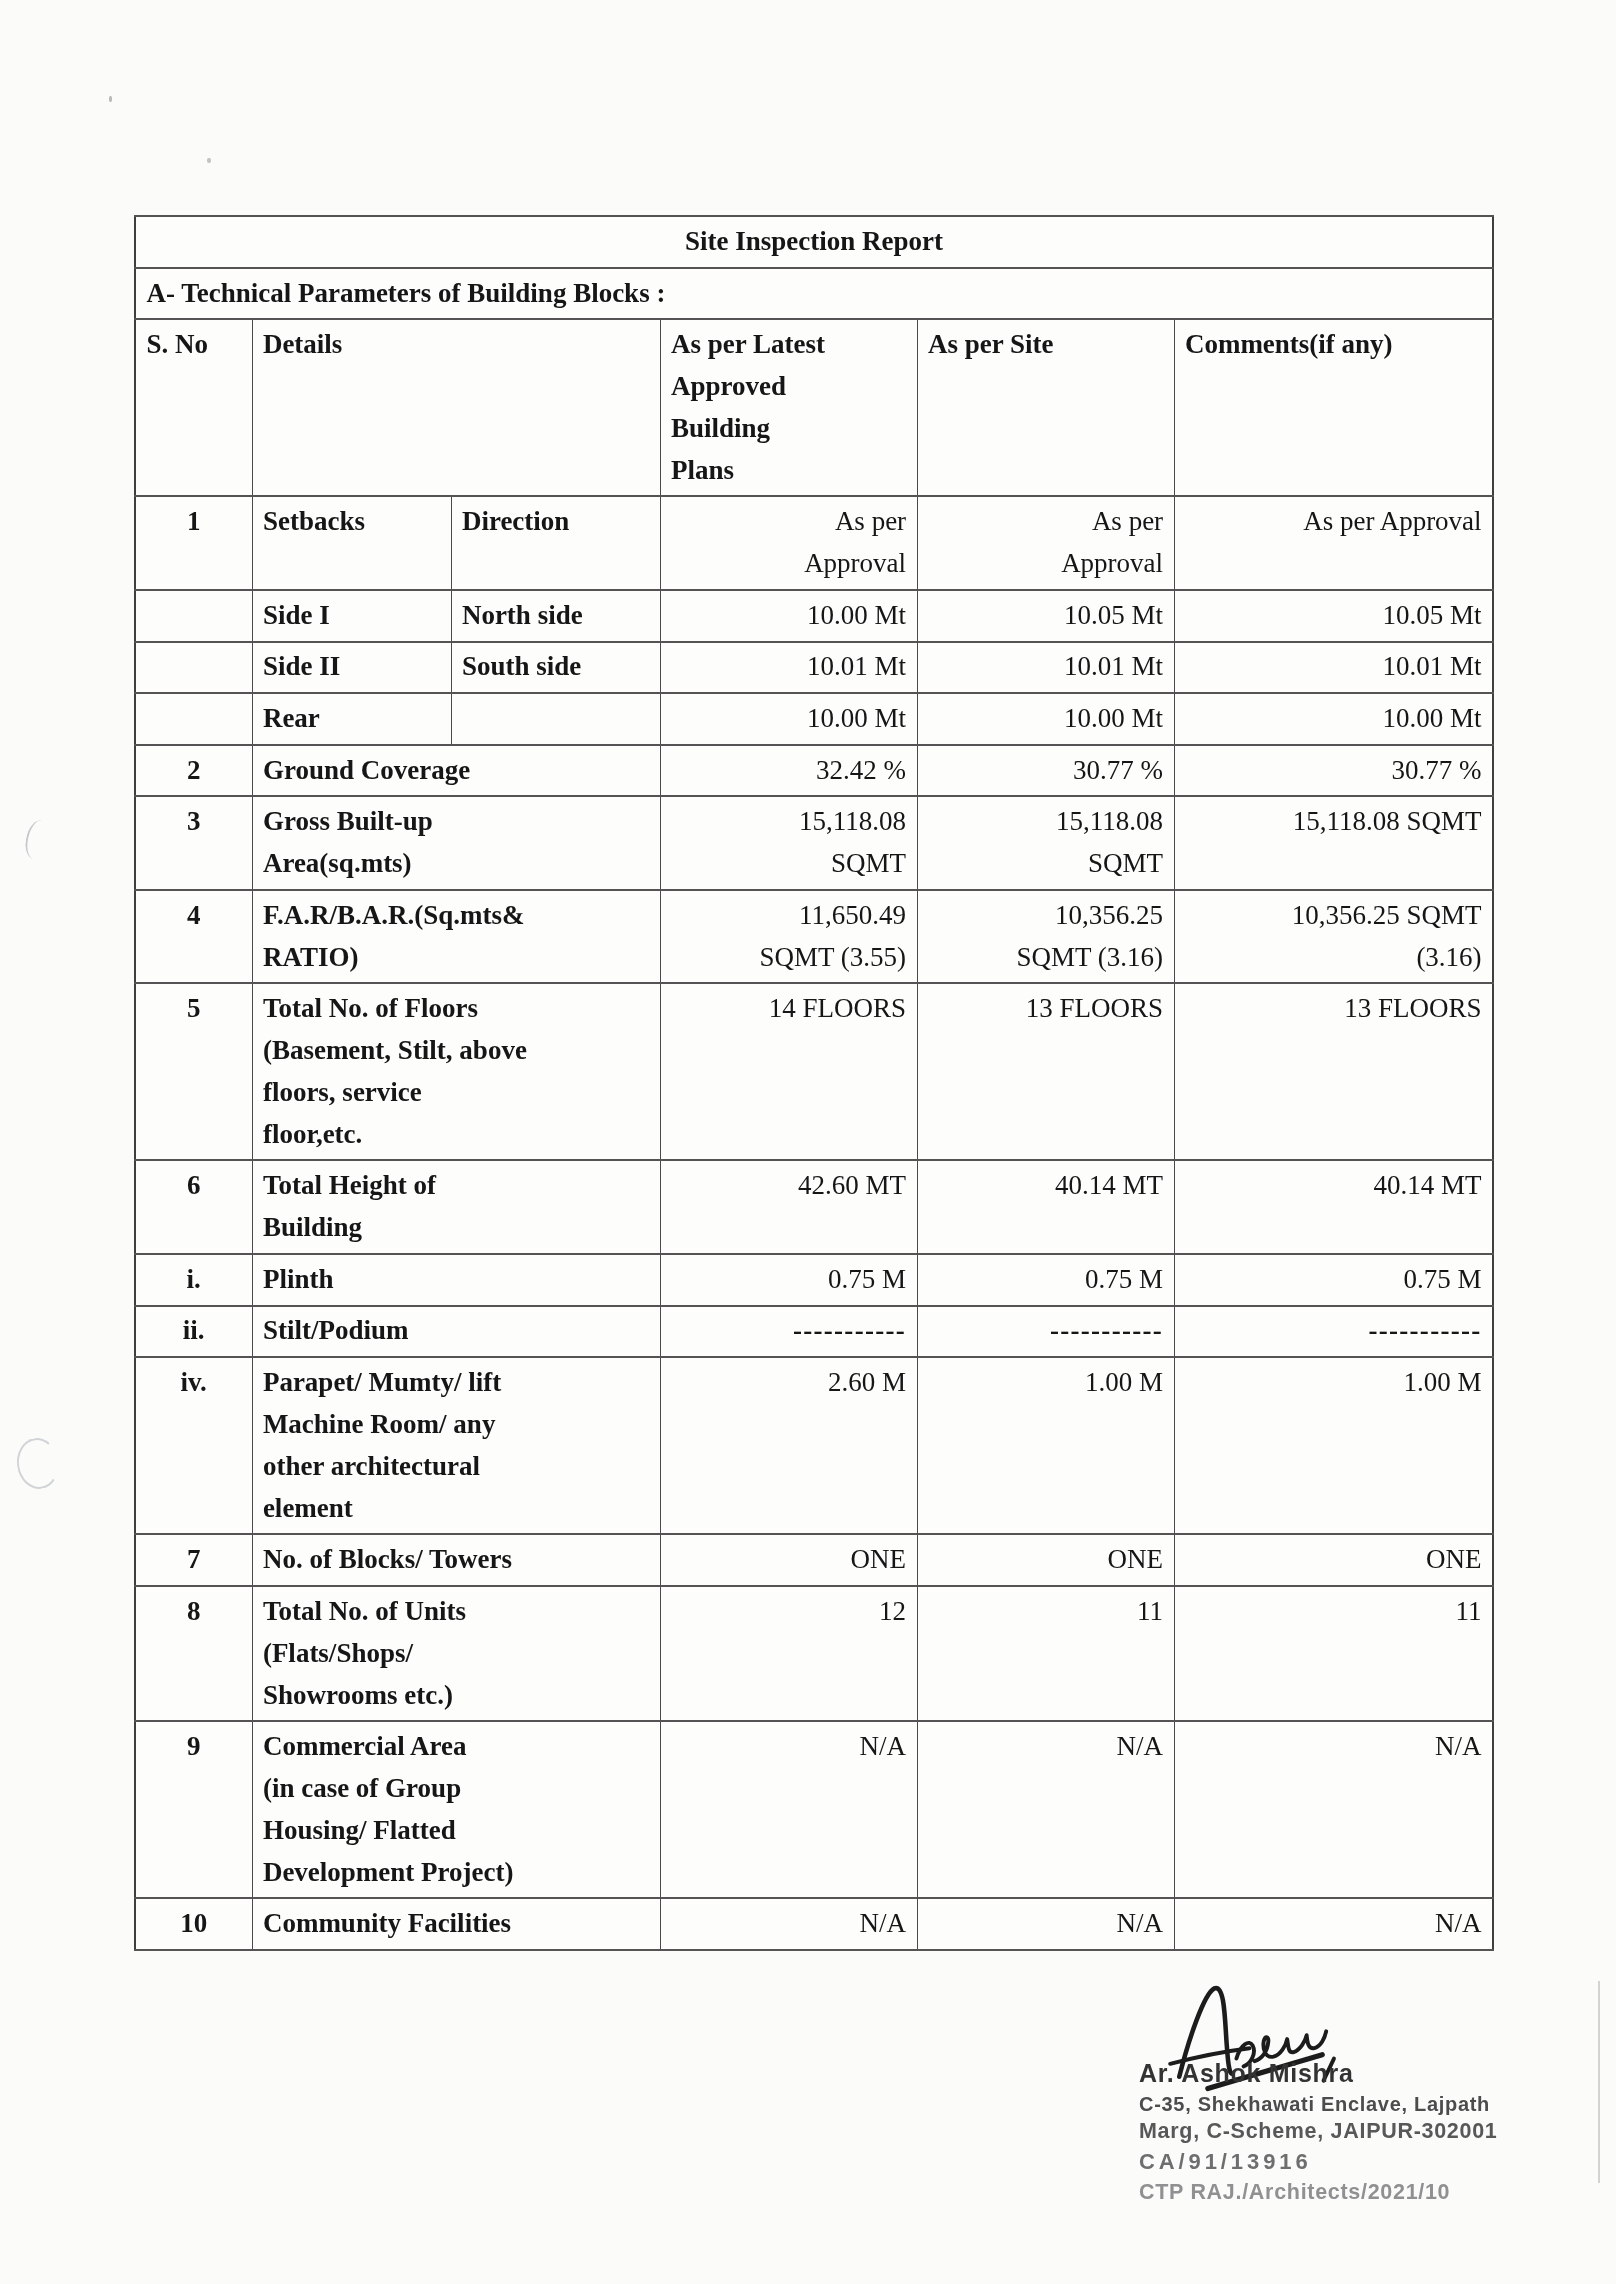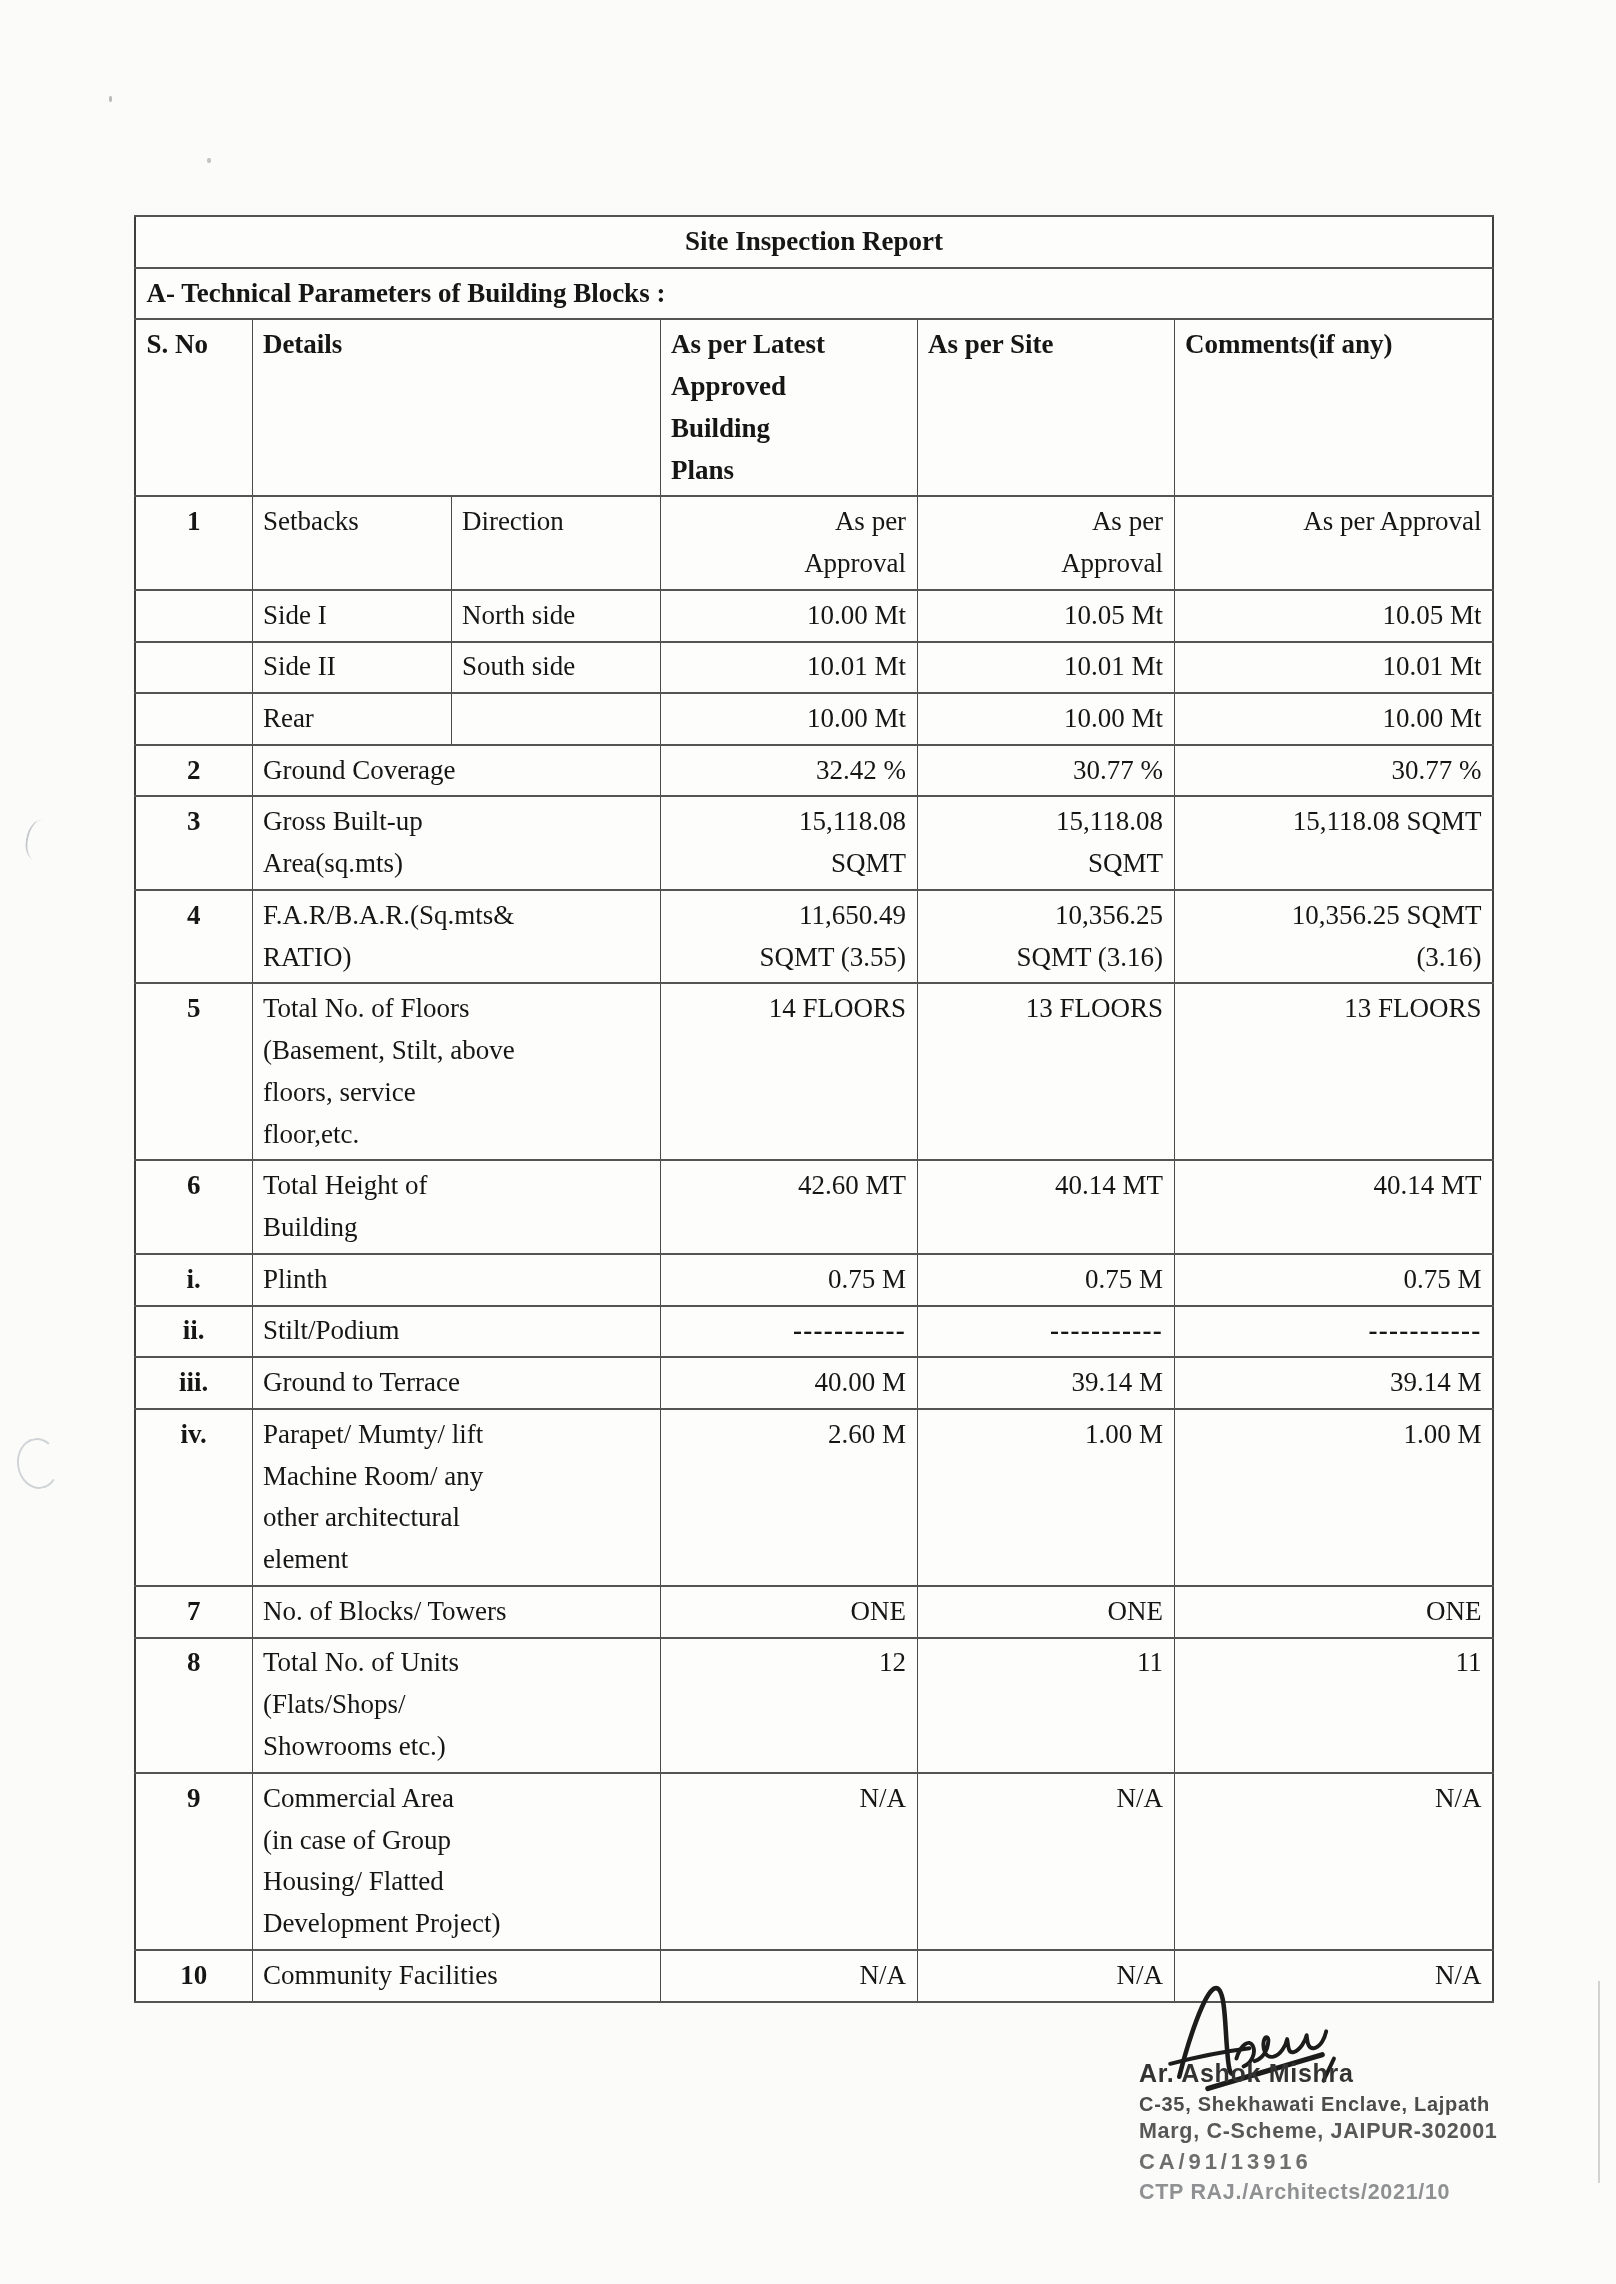--- a/index.html
+++ b/index.html
@@ -39,21 +39,21 @@
   .c-com{width:319px;}
 
   td.title-cell{
     text-align:center;font-weight:bold;font-size:31px;padding-top:2.6px;
   }
   td.section-cell{
     font-weight:bold;font-size:31px;padding-left:35px;padding-top:2.6px;
   }
   td.hdr{font-weight:bold;font-size:29px;line-height:1.68;}
   td.sno{text-align:center;font-weight:bold;}
-  td.lbl{font-weight:normal;}
+  td.lbl{font-weight:bold;}
   td.val{text-align:right;}
   td.val.bold-dash{font-weight:bold;letter-spacing:1.3px;}
 
   
   .sig-svg{position:absolute;left:1166px;top:1978px;}
   .stamp{
     position:absolute;left:1139px;top:2059px;
     font-family:"Liberation Sans","DejaVu Sans",sans-serif;
     font-weight:bold;
     letter-spacing:0.7px;
@@ -216,27 +216,20 @@
     </tr>
 
     <tr style="height:46px">
       <td class="sno">ii.</td>
       <td class="lbl" colspan="2">Stilt/Podium</td>
       <td class="val bold-dash">-----------</td>
       <td class="val bold-dash">-----------</td>
       <td class="val bold-dash">-----------</td>
     </tr>
 
-    <tr style="height:46px">
-      <td class="sno">iii.</td>
-      <td class="lbl" colspan="2">Ground to Terrace</td>
-      <td class="val">40.00 M</td>
-      <td class="val">39.14 M</td>
-      <td class="val">39.14 M</td>
-    </tr>
 
     <tr style="height:176px">
       <td class="sno">iv.</td>
       <td class="lbl" colspan="2">Parapet/ Mumty/ lift
 Machine Room/ any
 other architectural
 element</td>
       <td class="val">2.60 M</td>
       <td class="val">1.00 M</td>
       <td class="val">1.00 M</td>

